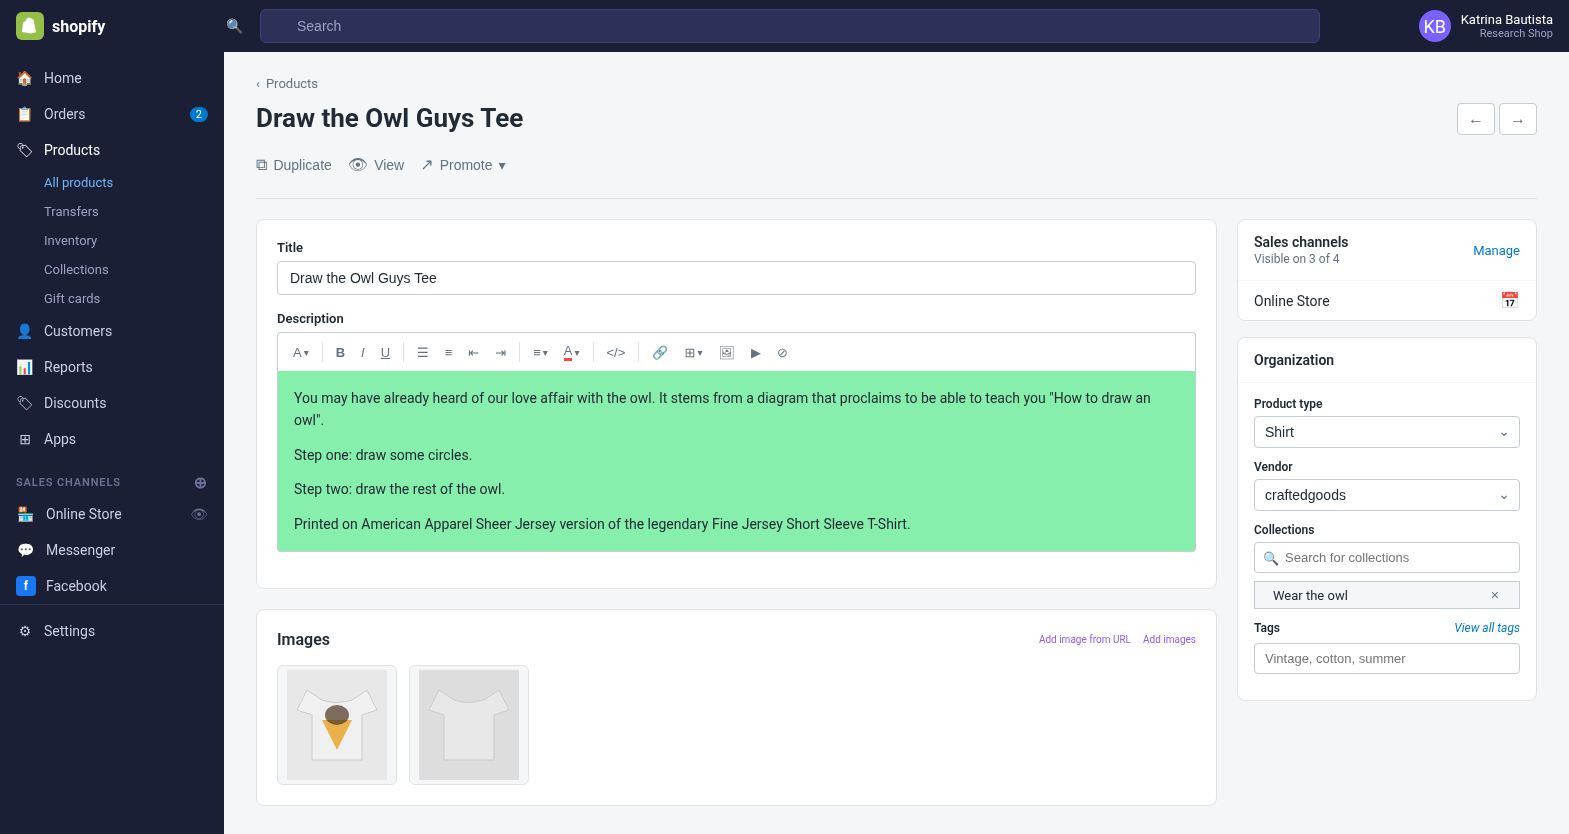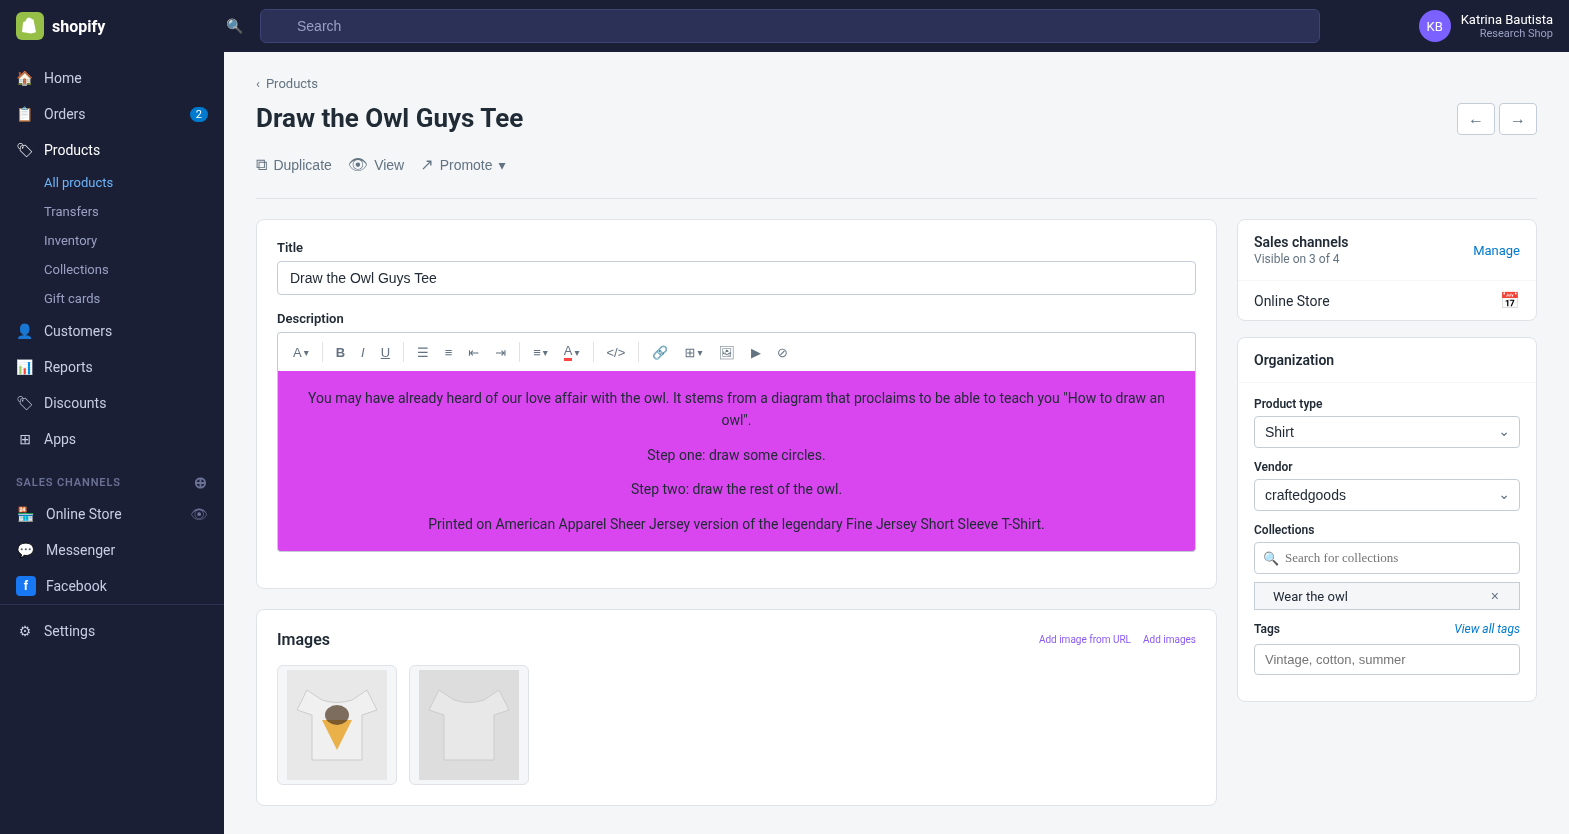--- a/index.html
+++ b/index.html
@@ -8,21 +8,21 @@
     
     .topbar { background: #1a1f36; display: flex; align-items: center; padding: 0 16px; height: 52px; flex-shrink: 0; }
     .topbar-logo { display: flex; align-items: center; gap: 8px; color: #fff; font-weight: 700; font-size: 16px; width: 200px; }
     .topbar-logo .logo-icon { background: #96bf48; width: 28px; height: 28px; border-radius: 6px; display: flex; align-items: center; justify-content: center; color: white; font-size: 16px; }
     .topbar-search { flex: 1; max-width: 1060px; }
     .topbar-search input { width: 100%; background: #2c3158; border: 1px solid #3d4375; border-radius: 6px; padding: 8px 12px 8px 36px; color: #fff; font-size: 14px; outline: none; margin-left: 44px; }
     .topbar-search input::placeholder { color: #9aa0c2; }
     .topbar-search-wrap { position: relative; }
     .topbar-search-wrap .search-icon { position: absolute; left: 10px; top: 50%; transform: translateY(-50%); color: #9aa0c2; font-size: 14px; }
     .topbar-user { margin-left: auto; display: flex; align-items: center; gap: 10px; color: #fff; }
-    .topbar-user .avatar { width: 32px; height: 32px; border-radius: 50%; background: #7b61ff; display: flex; align-items: center; justify-content: center; color: white; font-size: 13px; overflow: hidden; }
+    .topbar-user .avatar { width: 32px; height: 32px; border-radius: 50%; background: #7b61ff; display: flex; align-items: center; justify-content: center; color: white; font-size: 18px; overflow: hidden; }
     .topbar-user .user-info { text-align: right; }
     .topbar-user .user-name { font-size: 13px; font-weight: 400; color: #fff; }
     .topbar-user .user-shop { font-size: 11px; color: #9aa0c2; }
 
     
     .layout { display: flex; flex: 1; overflow: hidden; }
 
     
     .sidebar { width: 224px; background: #1a1f36; flex-shrink: 0; overflow-y: auto; padding: 8px 0; }
     .sidebar-nav-item { display: flex; align-items: center; gap: 10px; padding: 9px 16px; color: #c9cde4; cursor: pointer; font-size: 14px; position: relative; }
@@ -64,21 +64,21 @@
     
     .field-label { font-size: 13px; font-weight: 600; color: #212b36; margin-bottom: 6px; }
     .field-input { width: 100%; border: 1px solid #c4cdd6; border-radius: 4px; padding: 8px 12px; font-size: 14px; color: #212b36; outline: none; }
     .field-group { margin-bottom: 16px; }
 
     
     .editor-toolbar { display: flex; align-items: center; gap: 2px; padding: 6px 8px; border: 1px solid #c4cdd6; border-bottom: none; border-radius: 4px 4px 0 0; background: #fff; flex-wrap: wrap; }
     .editor-btn { background: none; border: 1px solid transparent; border-radius: 3px; padding: 3px 6px; cursor: pointer; color: #637381; font-size: 13px; display: flex; align-items: center; gap: 2px; }
     .editor-btn .chevron { font-size: 10px; }
     .editor-divider { width: 1px; height: 20px; background: #dfe3e8; margin: 0 4px; }
-    .editor-area { border: 1px solid #c4cdd6; border-top: none; border-radius: 0 0 4px 4px; padding: 16px; min-height: 180px; background: #d946ef; font-size: 14px; line-height: 1.6; color: #212b36; text-align: center; }
+    .editor-area { border: 1px solid #c4cdd6; border-top: none; border-radius: 0 0 4px 4px; padding: 16px; min-height: 180px; background: #86efac; font-size: 14px; line-height: 1.6; color: #212b36; }
     .editor-area p { margin-bottom: 12px; }
     .editor-area p:last-child { margin-bottom: 0; }
 
     
     .right-panel {}
     .right-card { background: #fff; border: 1px solid #dfe3e8; border-radius: 8px; margin-bottom: 16px; }
     .right-card-header { padding: 14px 16px; display: flex; align-items: center; justify-content: space-between; border-bottom: 1px solid #f4f6f8; }
     .right-card-title { font-size: 14px; font-weight: 600; color: #212b36; }
     .right-card-body { padding: 14px 16px; }
     .manage-link { color: #007ace; font-size: 13px; cursor: pointer; text-decoration: none; }
@@ -90,21 +90,21 @@
 
     
     .org-field { margin-bottom: 12px; }
     .org-label { font-size: 12px; font-weight: 600; color: #212b36; margin-bottom: 5px; }
     .org-select { width: 100%; border: 1px solid #c4cdd6; border-radius: 4px; padding: 7px 30px 7px 10px; font-size: 14px; color: #212b36; background: #fff; appearance: none; cursor: pointer; }
     .org-select-wrap { position: relative; }
     .org-select-wrap::after { content: '⌄'; position: absolute; right: 10px; top: 50%; transform: translateY(-55%); color: #637381; pointer-events: none; }
 
     
     .collections-search { position: relative; margin-bottom: 8px; }
-    .collections-search input { width: 100%; border: 1px solid #c4cdd6; border-radius: 4px; padding: 7px 10px 7px 30px; font-size: 13px; font-family: Liberation Serif, serif; }
+    .collections-search input { width: 100%; border: 1px solid #c4cdd6; border-radius: 4px; padding: 7px 10px 7px 30px; font-size: 13px; }
     .collections-search .search-ic { position: absolute; left: 9px; top: 50%; transform: translateY(-50%); color: #919eab; font-size: 13px; }
     .collection-tag { display: flex; align-items: center; justify-content: space-between; background: #f4f6f8; border: 1px solid #c4cdd6; border-radius: 0; padding: 5px 18px; font-size: 13px; color: #212b36; }
     .collection-tag .remove-btn { background: none; border: none; cursor: pointer; color: #637381; font-size: 14px; padding: 0 2px; }
 
     
     .tags-header { display: flex; align-items: center; justify-content: space-between; margin-bottom: 8px; }
     .tags-label { font-size: 12px; font-weight: 600; color: #212b36; }
     .view-tags-link { color: #007ace; font-size: 12px; cursor: pointer; font-style: italic; }
     .tags-input { width: 100%; border: 1px solid #c4cdd6; border-radius: 4px; padding: 7px 10px; font-size: 13px; color: #637381; }
 

